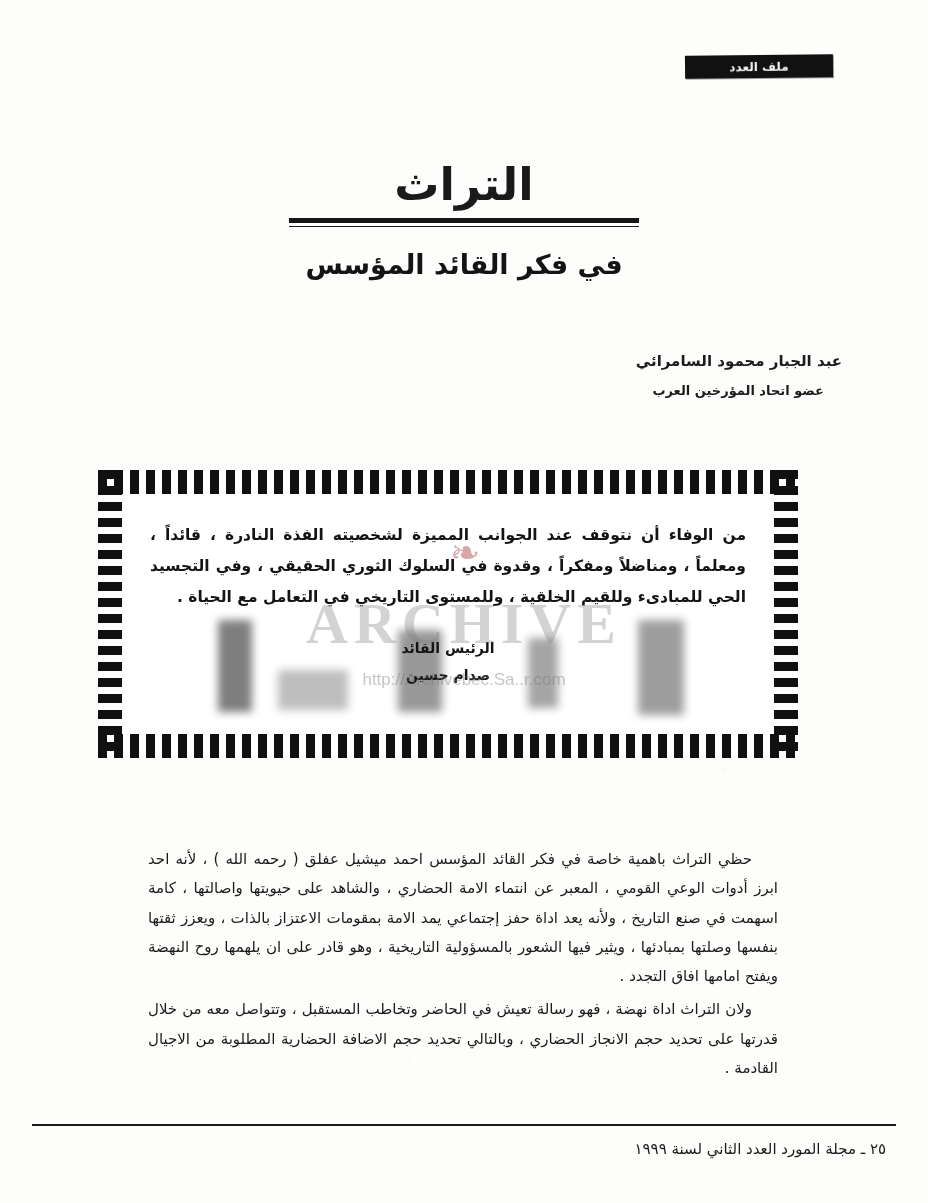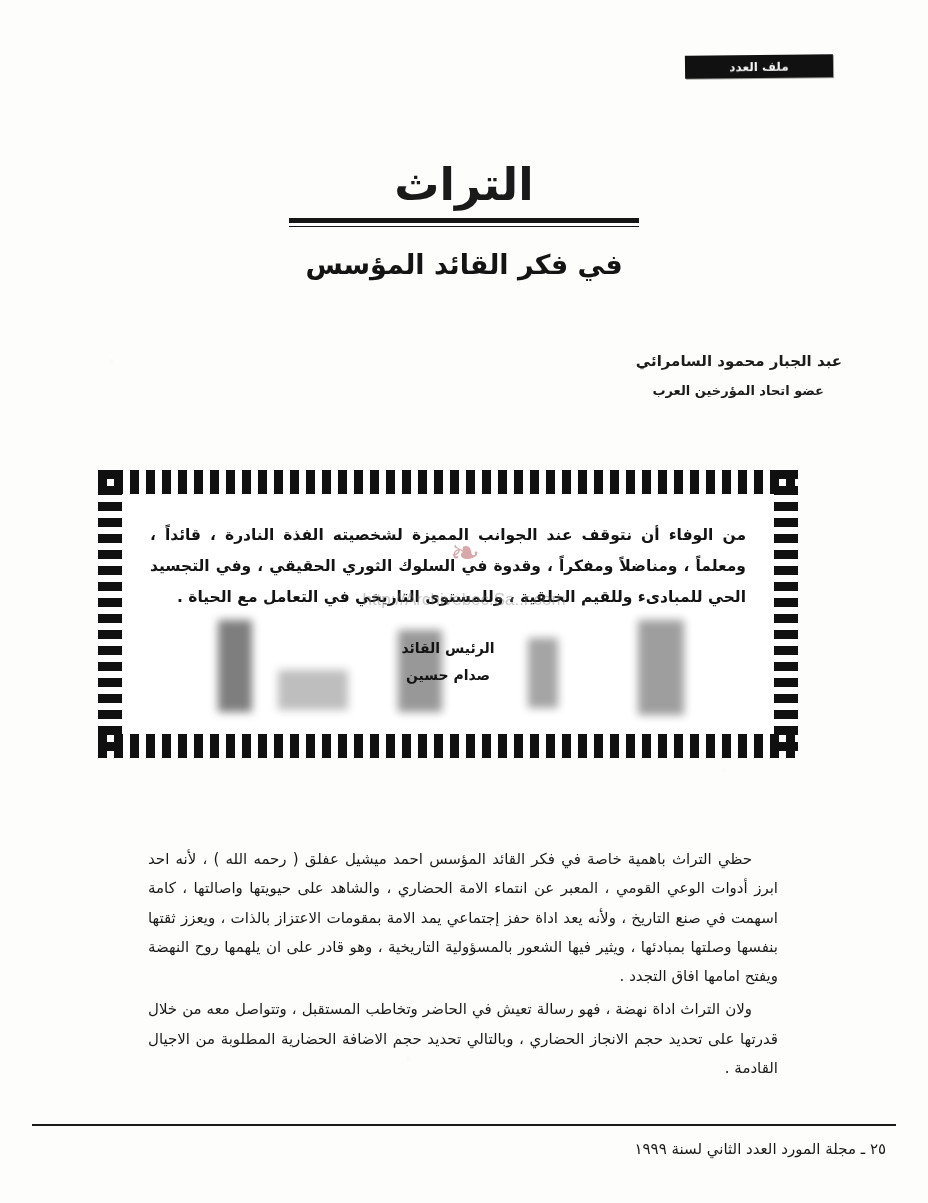--- a/index.html
+++ b/index.html
@@ -175,21 +175,21 @@
   }
   .watermark-word {
     font-size: 58px;
     font-weight: bold;
     letter-spacing: 6px;
     color: rgba(120,120,120,0.33);
     font-family: "Liberation Serif", serif;
     direction: ltr;
   }
   .watermark-url {
-    margin-top: 0;
+    margin-top: 13px;
     font-size: 17px;
     color: rgba(120,120,120,0.42);
     font-family: "Liberation Sans", sans-serif;
     direction: ltr;
   }
   .watermark-mark {
     position: absolute;
     top: -55px;
     left: 50%;
     margin-left: -18px;
@@ -268,20 +268,21 @@
 
     <div class="smudge s1"></div>
     <div class="smudge s2"></div>
     <div class="smudge s3"></div>
     <div class="smudge s4"></div>
     <div class="smudge s5"></div>
   </div>
 
   <div class="watermark">
     <div class="watermark-mark">❧</div>
+    <div class="watermark-word">ARCHIVE</div>
     <div class="watermark-url">http://Archivebec.Sa..r.com</div>
   </div>
 
   <div class="body-text">
     <p class="indent">حظي التراث باهمية خاصة في فكر القائد المؤسس احمد ميشيل عفلق ( رحمه الله ) ، لأنه احد ابرز أدوات الوعي القومي ، المعبر عن انتماء الامة الحضاري ، والشاهد على حيويتها واصالتها ، كامة اسهمت في صنع التاريخ ، ولأنه يعد اداة حفز إجتماعي يمد الامة بمقومات الاعتزاز بالذات ، ويعزز ثقتها بنفسها وصلتها بمبادئها ، ويثير فيها الشعور بالمسؤولية التاريخية ، وهو قادر على ان يلهمها روح النهضة ويفتح امامها افاق التجدد .</p>
     <p class="indent">ولان التراث اداة نهضة ، فهو رسالة تعيش في الحاضر وتخاطب المستقبل ، وتتواصل معه من خلال قدرتها على تحديد حجم الانجاز الحضاري ، وبالتالي تحديد حجم الاضافة الحضارية المطلوبة من الاجيال القادمة .</p>
   </div>
 
   <div class="footer-rule"></div>
   <div class="footer-text">٢٥ ـ مجلة المورد العدد الثاني لسنة ١٩٩٩</div>

